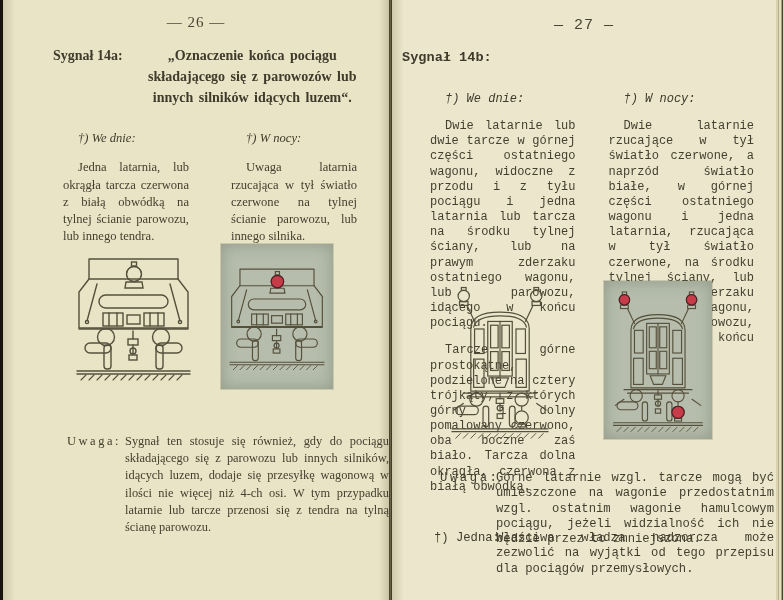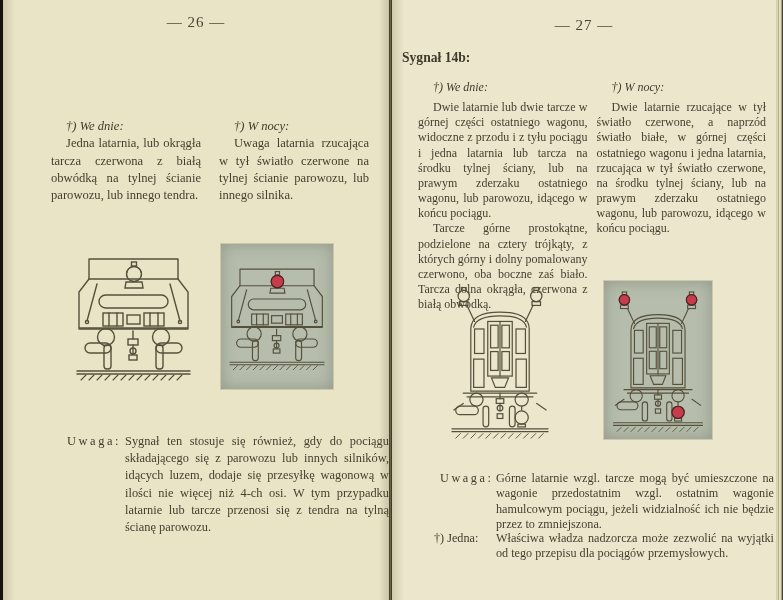--- a/index.html
+++ b/index.html
@@ -17,38 +17,38 @@
       #ebe5c8;
   }
   .page-left{left:3px;width:386px;
     background:
       linear-gradient(to right, rgba(90,80,50,.18), rgba(0,0,0,0) 12px),
       linear-gradient(to left, rgba(90,80,50,.22), rgba(0,0,0,0) 10px),
       #eae4c6;}
   .page-right{left:392px;width:384px;
     background:
       linear-gradient(to right, rgba(90,80,50,.20), rgba(0,0,0,0) 12px),
-      #ece7cc;}
+      #ece7cc; font-family: Liberation Mono, monospace;}
   .gutter{position:absolute;top:0;left:389px;width:3px;height:600px;
     background:linear-gradient(to right,#3a3423,#6b6244,#2c2719);}
   .edge-strips{position:absolute;top:0;right:0;width:7px;height:600px;
     background:linear-gradient(to right,#d8d2b1 0 2px,#b9b291 2px 3px,#e4deba 3px 5px,#a89f7c 5px 6px,#494335 6px 7px);}
 
   .pagenum{position:absolute;width:100%;text-align:center;font-size:15px;letter-spacing:1px;color:#4a4434;}
 
   .sig-heading{position:absolute;display:flex;font-weight:bold;font-size:14px;line-height:21px;color:#3f3a2b;}
   .sig-label{flex:none;margin-right:7px;white-space:nowrap;}
   .sig-text{flex:1;text-align:center;word-spacing:2px;}
   .sig-heading.centered{justify-content:flex-start;font-size:13.6px;}
   .sig-heading.centered .sig-text{flex:none;text-align:left;word-spacing:1px;}
 
   .cols{position:absolute;display:flex;}
   .col{min-width:0;}
   .col-heading{text-align:center;font-style:italic;font-size:13px;margin:0 0 9px 0;color:#3f3a2b;}
-  .col p{margin:0;text-align:justify;text-indent:15px;}
+  .col p{margin:12px;text-align:justify;text-indent:15px;}
   .lp .col p{font-size:12.6px;line-height:17.3px;}
   .rp .col p{font-size:12px;line-height:15.15px;}
   .rp .col-heading{margin-bottom:5px;}
 
   .uwaga{position:absolute;display:flex;margin-left:12px;}
   .uwaga-label{flex:none;white-space:nowrap;color:#3f3a2b;}
   .uwaga-text{flex:1;text-align:justify;}
   .lp .uwaga{font-size:12.4px;line-height:17.2px;}
   .rp .uwaga{font-size:12.2px;line-height:15.3px;}
   .spread{letter-spacing:2.6px;}
@@ -134,20 +134,24 @@
       <path stroke-width="1" d="M8 168 l5 -5 M16 168 l5 -5 M24 168 l5 -5 M32 168 l5 -5 M40 168 l5 -5 M48 168 l5 -5 M56 168 l5 -5 M64 168 l5 -5 M72 168 l5 -5 M80 168 l5 -5 M88 168 l5 -5 M96 168 l5 -5"></path>
     </g>
   </defs>
 </svg>
 
 <div class="book">
 
   <div class="page page-left lp">
     <div class="pagenum" style="top:14px">— 26 —</div>
 
+    <div class="sig-heading" style="top:45px;left:50px;width:322px">
+      <span class="sig-label">Sygnał 14a:</span>
+      <span class="sig-text">„Oznaczenie końca pociągu składającego się z parowozów lub innych silników idących luzem“.</span>
+    </div>
 
     <div class="cols" style="top:118px;left:48px;width:318px;gap:18px">
       <div class="col" style="flex:1">
         <p class="col-heading">†) We dnie:</p>
         <p>Jedna latarnia, lub okrągła tarcza czerwona z białą obwódką na tylnej ścianie parowozu, lub innego tendra.</p>
       </div>
       <div class="col" style="flex:1">
         <p class="col-heading">†) W nocy:</p>
         <p>Uwaga latarnia rzucająca w tył światło czerwone na tylnej ścianie parowozu, lub innego silnika.</p>
       </div>

